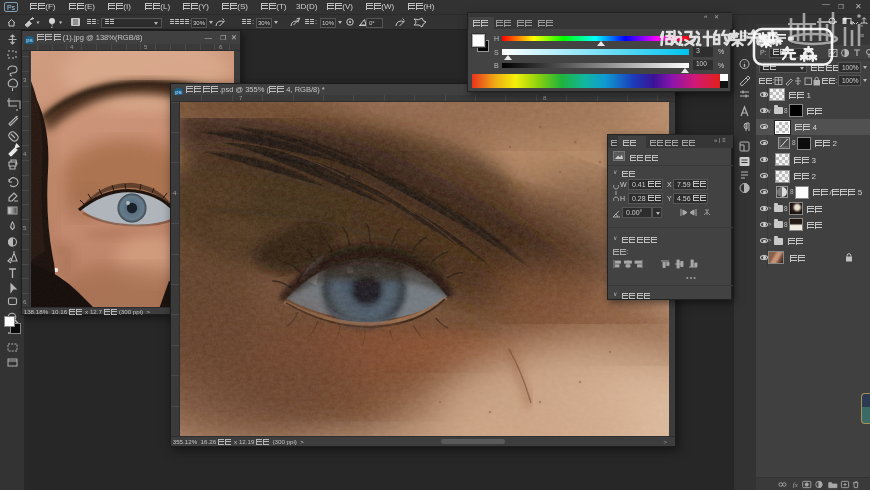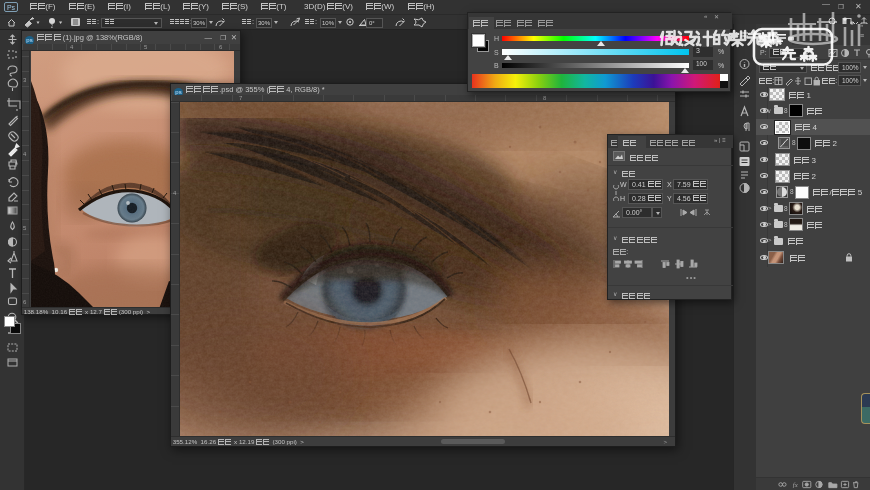--- a/index.html
+++ b/index.html
@@ -29,21 +29,21 @@
 <div class="abs" style="left:0;top:0;width:870px;height:14px;background:#323232"></div>
 <div class="abs" id="menuitems" style="left:0;top:0;height:14px;width:870px;font-size:8px;color:#d0d0d0;line-height:14px">
   <span class="abs" style="left:4px;top:2px;width:14px;height:10px;border:1px solid #7f9fb5;border-radius:2px;color:#9fc5e0;font-size:7px;line-height:9px;text-align:center">Ps</span>
   <span class="abs" style="left:30px"><i class="z"></i><i class="z"></i>(F)</span>
   <span class="abs" style="left:69px"><i class="z"></i><i class="z"></i>(E)</span>
   <span class="abs" style="left:108px"><i class="z"></i><i class="z"></i>(I)</span>
   <span class="abs" style="left:145px"><i class="z"></i><i class="z"></i>(L)</span>
   <span class="abs" style="left:183px"><i class="z"></i><i class="z"></i>(Y)</span>
   <span class="abs" style="left:222px"><i class="z"></i><i class="z"></i>(S)</span>
   <span class="abs" style="left:261px"><i class="z"></i><i class="z"></i>(T)</span>
-  <span class="abs" style="left:304px">3D(D)</span>
+  <span class="abs" style="left:296px">3D(D)</span>
   <span class="abs" style="left:327px"><i class="z"></i><i class="z"></i>(V)</span>
   <span class="abs" style="left:366px"><i class="z"></i><i class="z"></i>(W)</span>
   <span class="abs" style="left:408px"><i class="z"></i><i class="z"></i>(H)</span>
   <span class="abs" style="left:822px;top:-3px;color:#bbb">—</span>
   <span class="abs" style="left:838px;top:0;color:#bbb;font-size:6.5px">❐</span>
   <span class="abs" style="left:855px;top:0;color:#bbb;font-size:8px">✕</span>
 </div>
 
 <div class="abs" style="left:0;top:14px;width:870px;height:16px;background:#323232;border-top:1px solid #2a2a2a;border-bottom:1px solid #222"></div>
 <div class="abs" id="optbar" style="left:0;top:14px;height:16px;width:870px;font-size:7.5px;color:#c6c6c6;line-height:16px">

